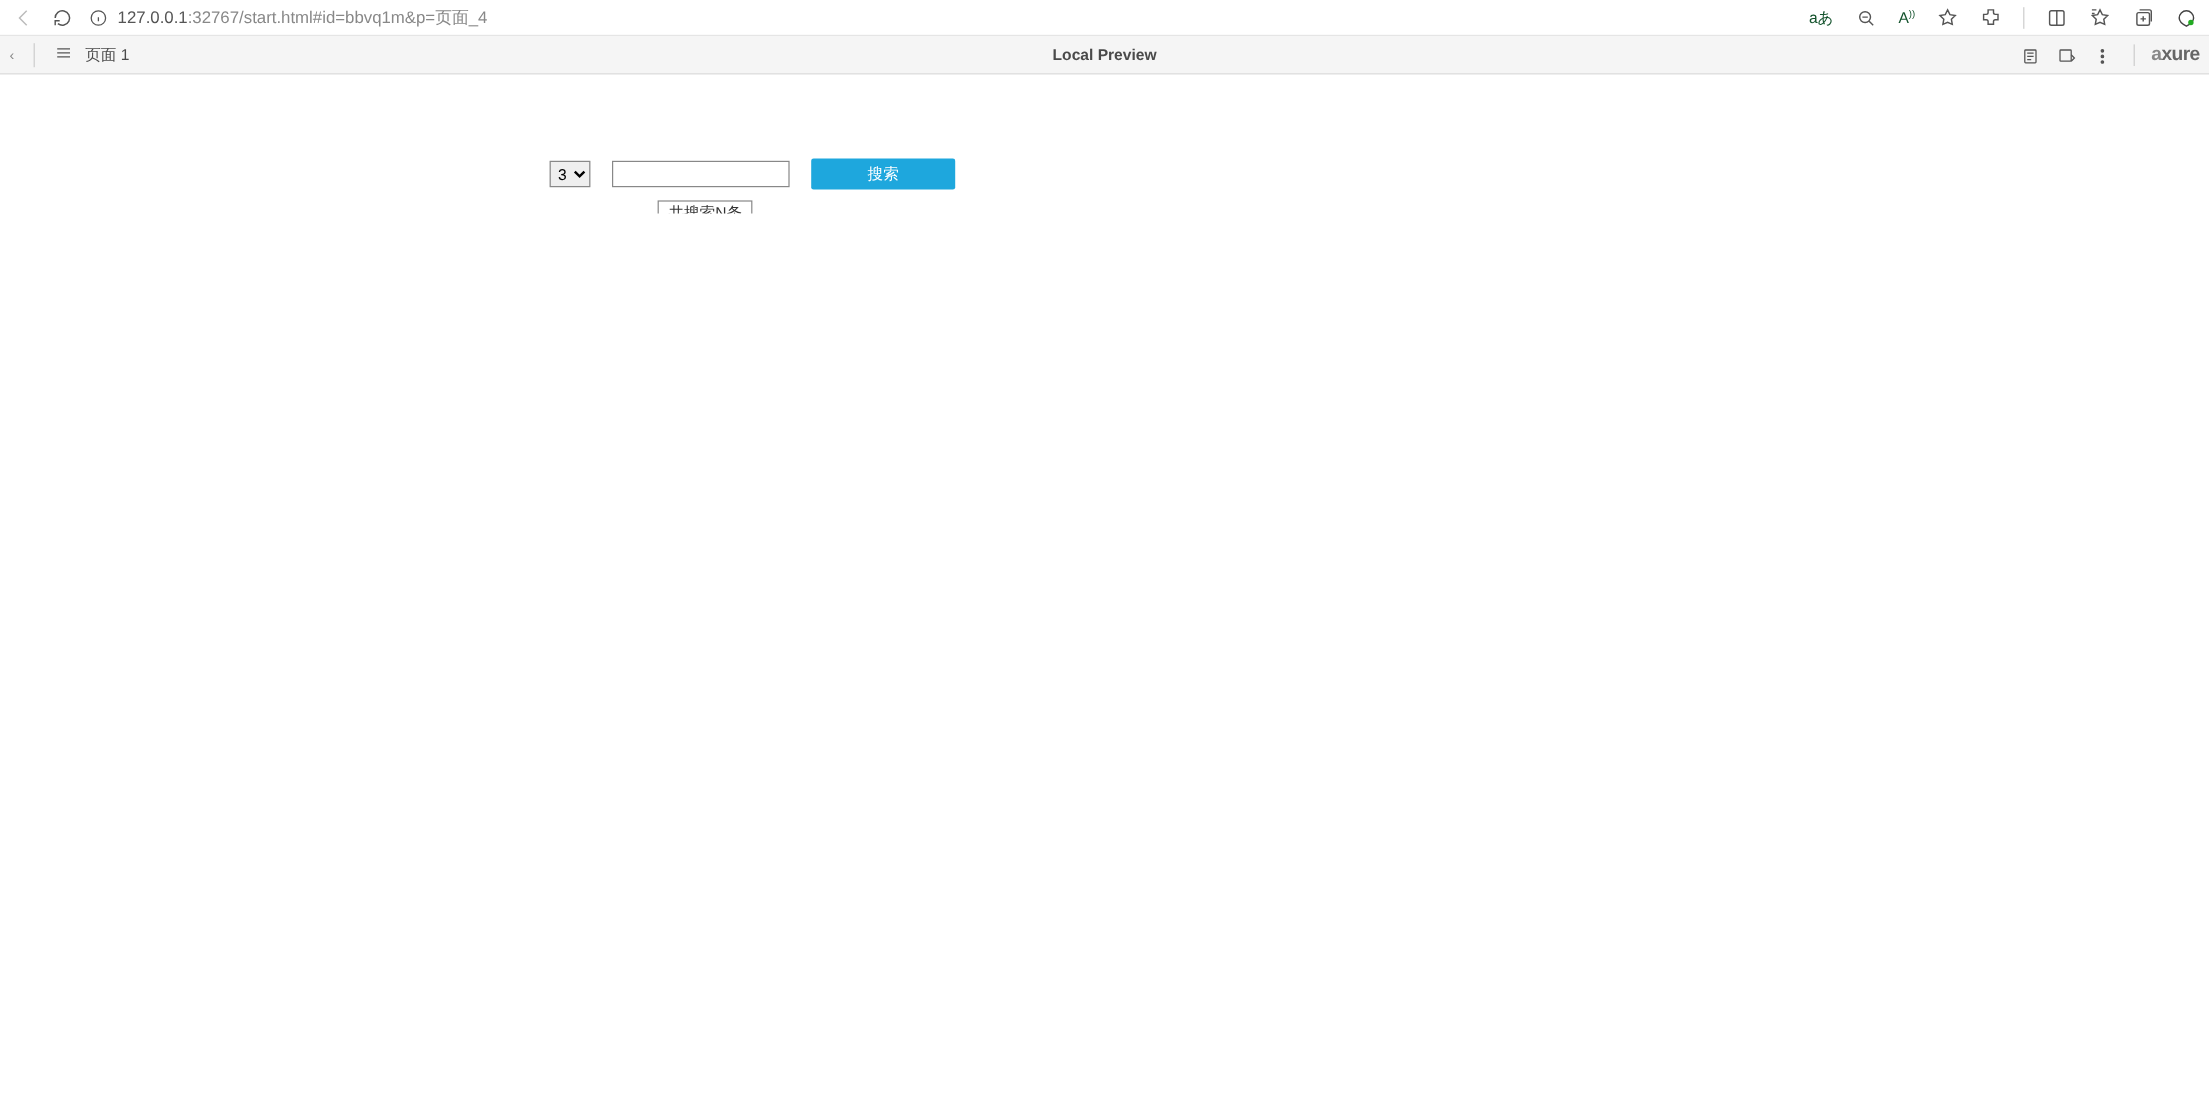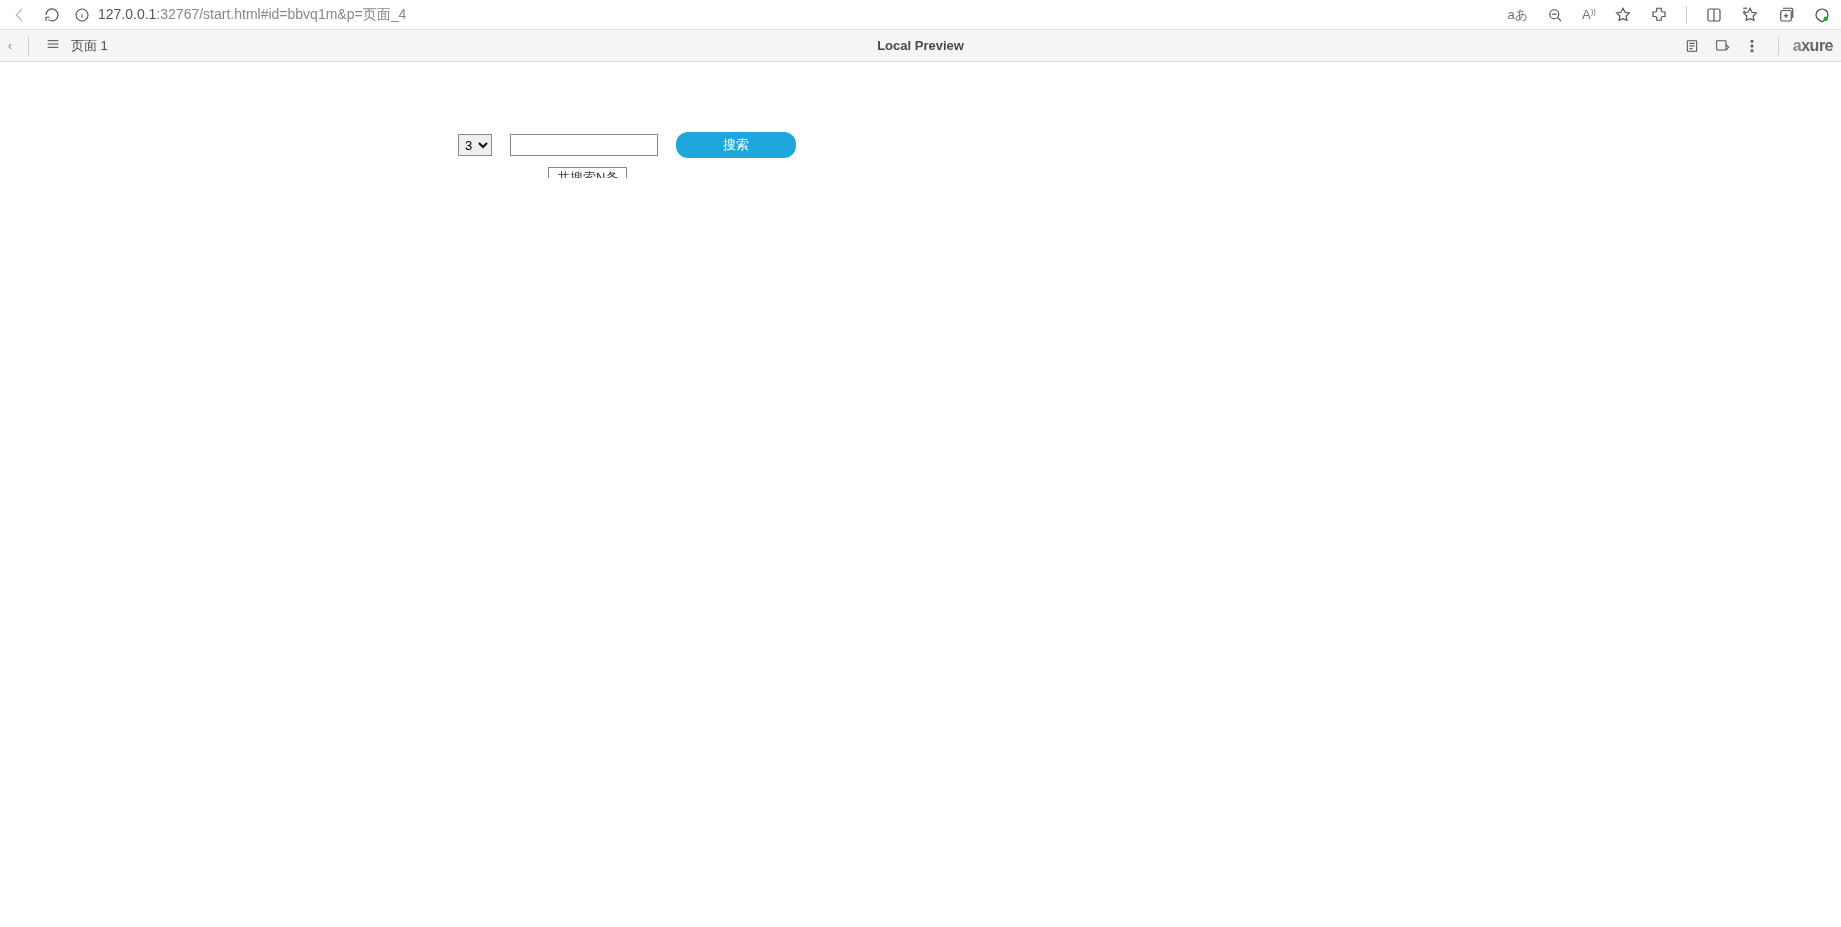--- a/index.html
+++ b/index.html
@@ -43,21 +43,21 @@
     }
     .url-text {
       color: #888;
       font-size: 14px;
     }
     .url-host { color: #555; }
     .right-icons {
       display: flex;
       gap: 18px;
       align-items: center;
-      color: #737373;
+      color: #14532d;
       justify-content: space-between;
     }
     .right-icons .sep {
       width: 1px;
       height: 18px;
       background: #ccc;
     }
     
     
     .axure-bar {
@@ -84,21 +84,21 @@
       position: absolute;
       left: 50%;
       transform: translateX(-50%);
       font-weight: bold;
       color: #4a4a4a;
       font-size: 13px;
     }
     .axure-right {
       margin-left: auto;
       display: flex;
-      align-items: center;
+      align-items: flex-end;
       gap: 14px;
       color: #555;
     }
     .axure-logo {
       font-weight: bold;
       font-size: 16px;
       color: #666;
       letter-spacing: -0.5px;
       border-left: 1px solid #ccc;
       padding-left: 14px;
@@ -140,21 +140,21 @@
       width: 148px;
       height: 22px;
       border: 1px solid #888;
       padding: 2px 4px;
       font-size: 13px;
     }
     .btn-primary {
       background: #1ea7dd;
       color: #fff;
       border: none;
-      border-radius: 12px;
+      border-radius: 2px;
       cursor: pointer;
       text-align: center;
       display: flex;
       align-items: center;
       justify-content: center;
     }
     .btn-search {
       width: 120px;
       height: 26px;
       font-size: 13px;

